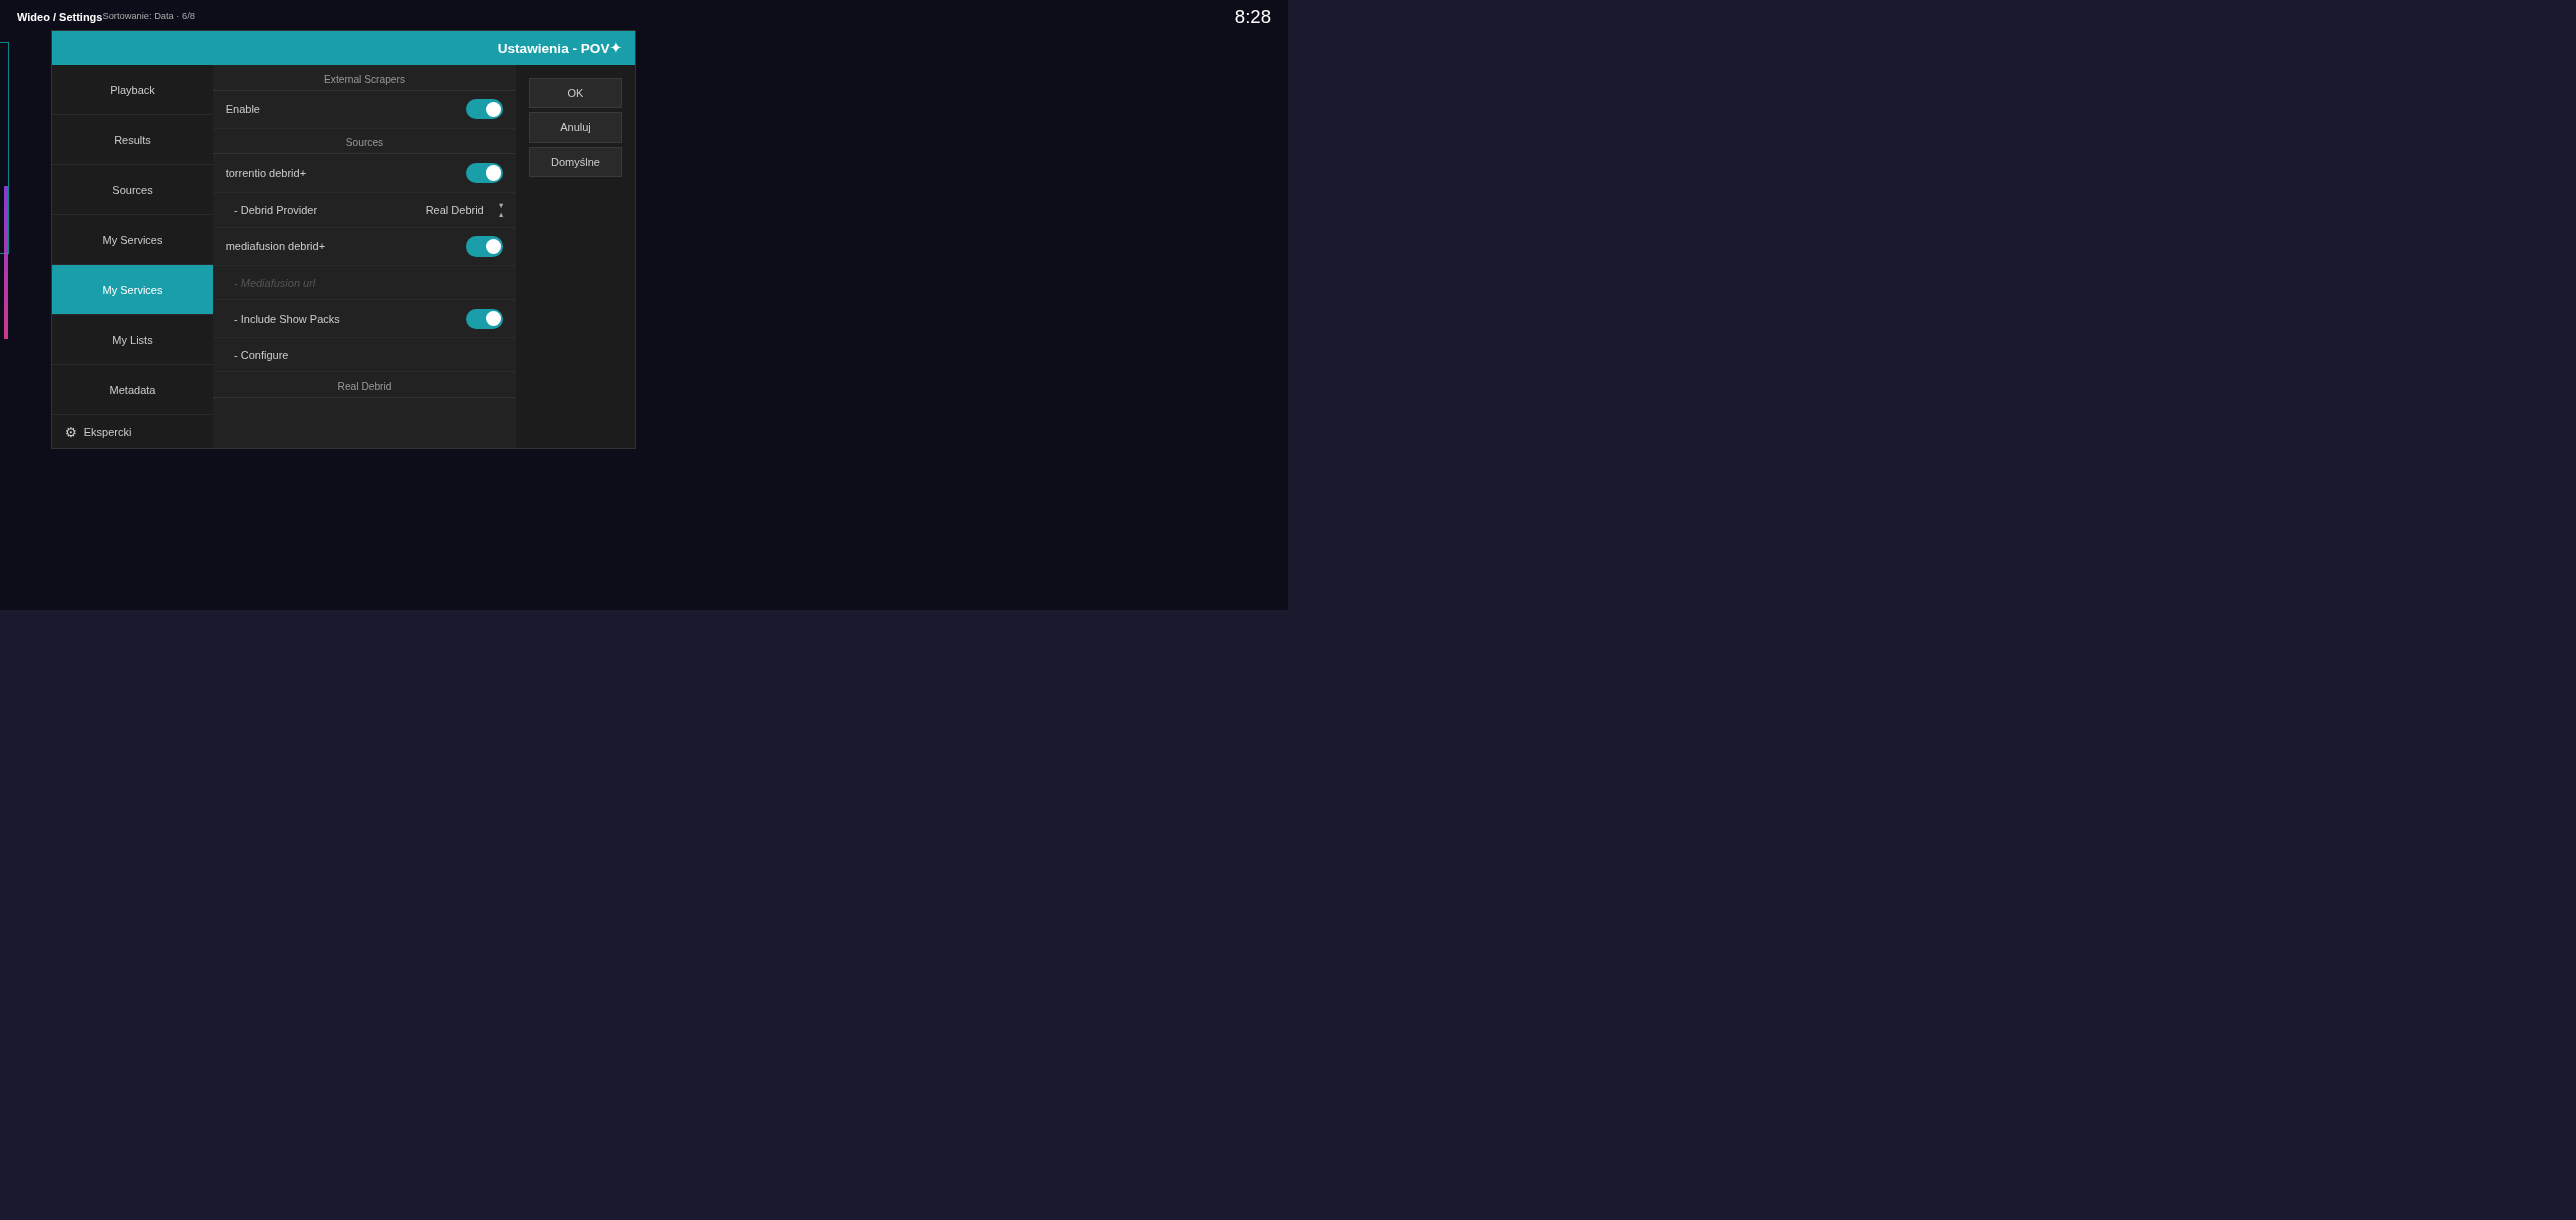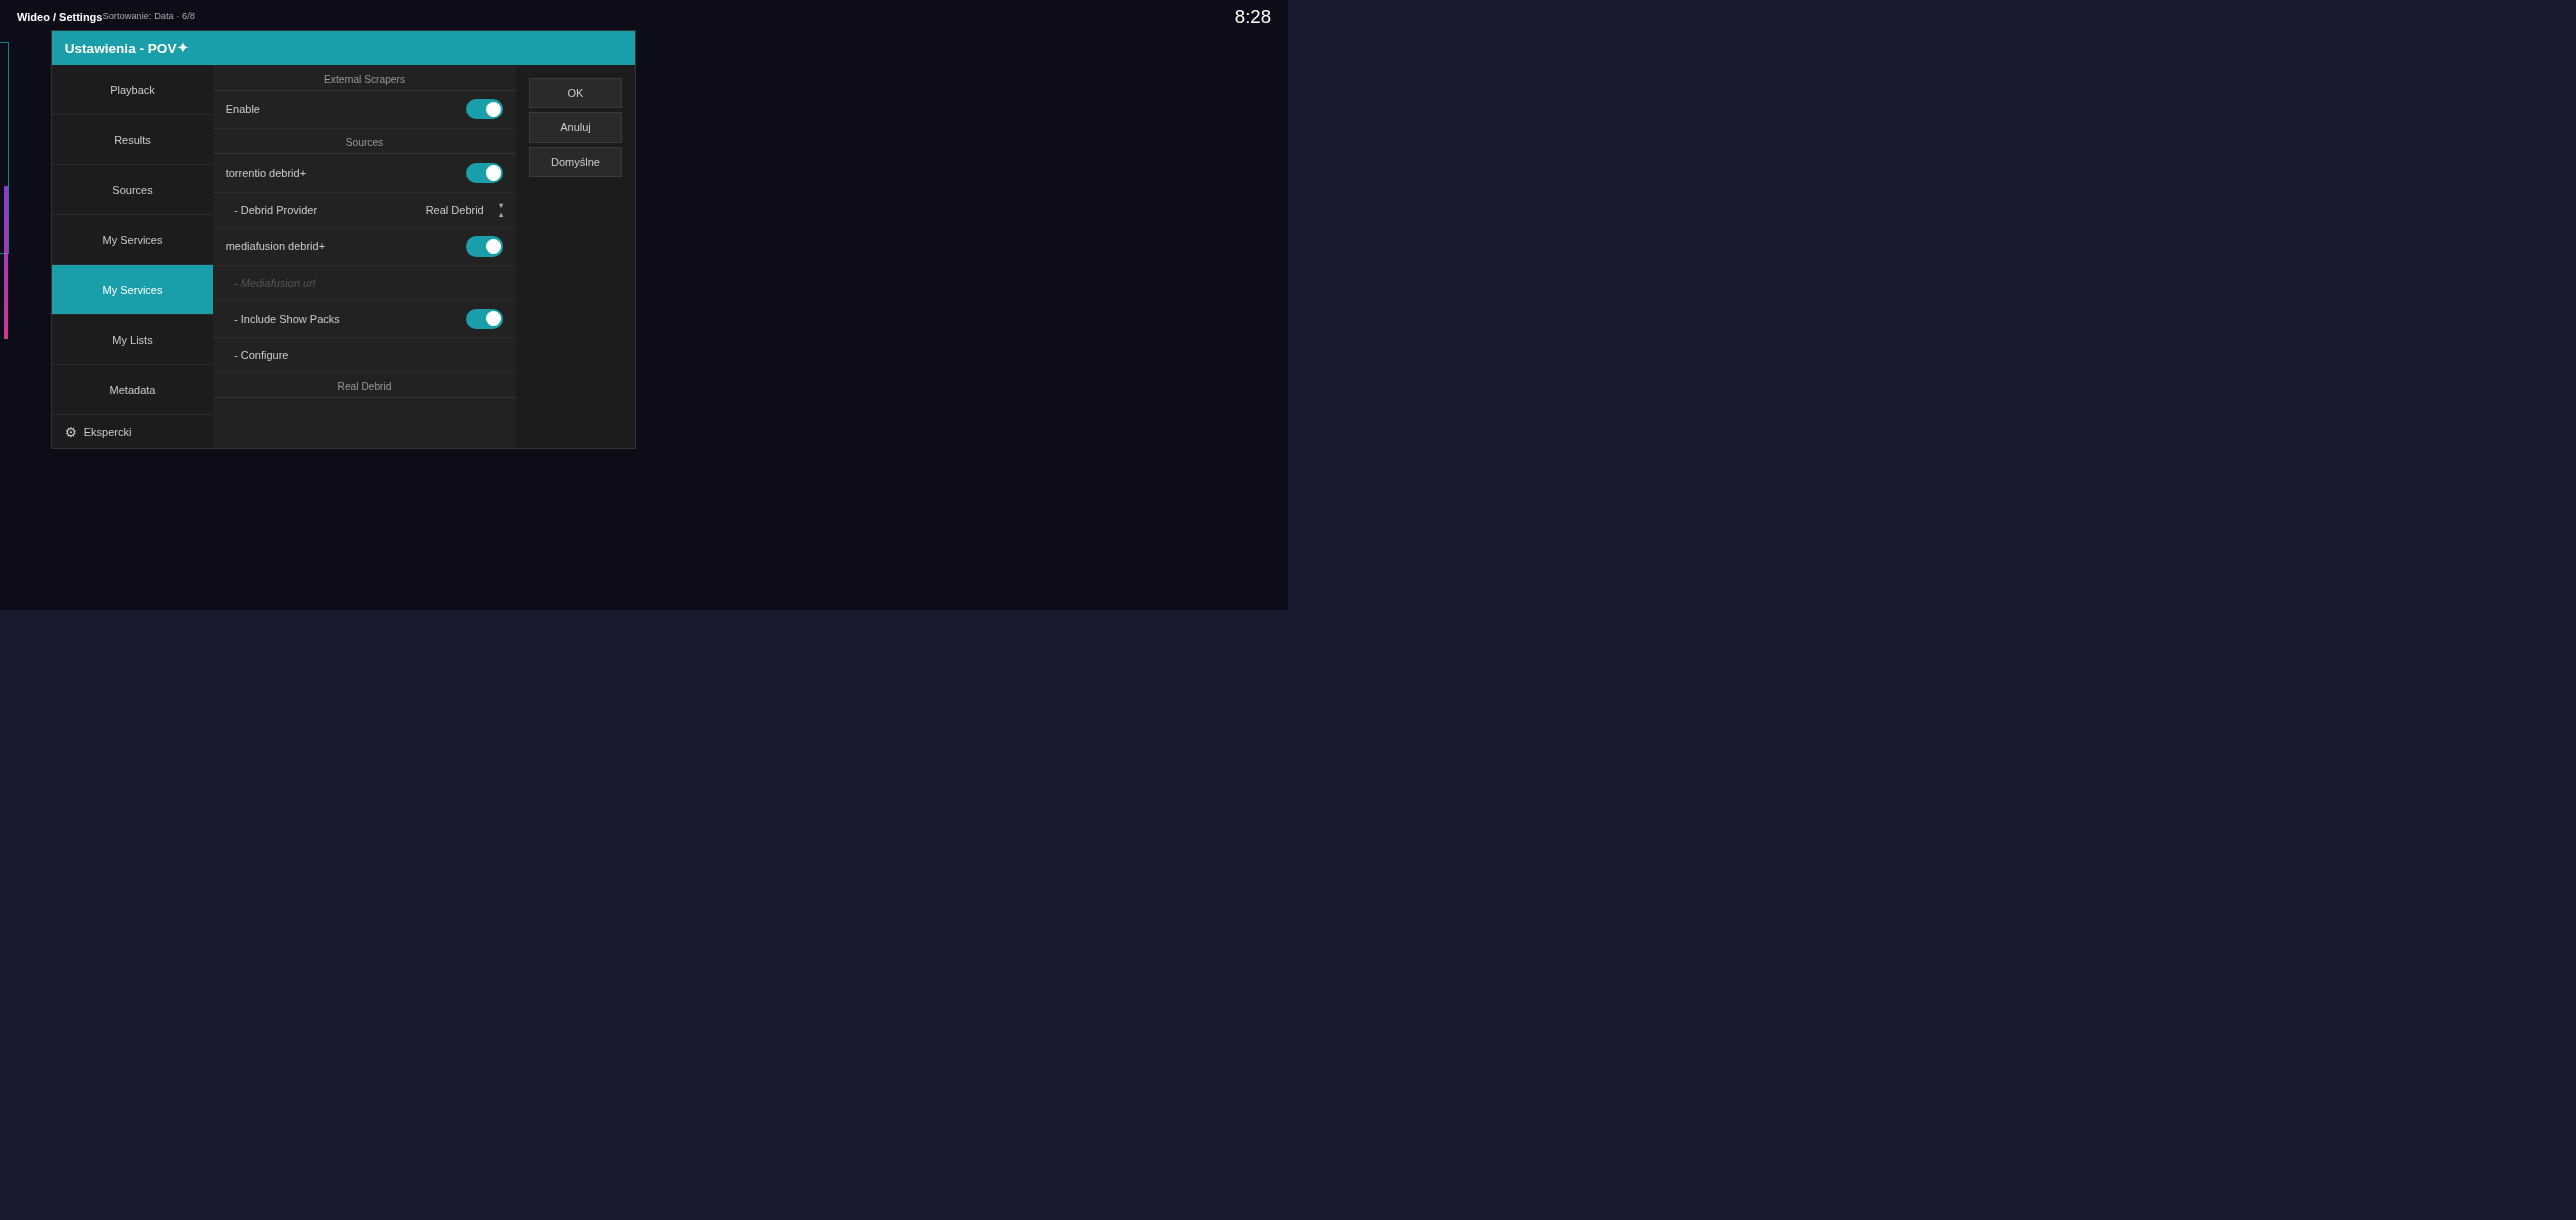--- a/index.html
+++ b/index.html
@@ -47,21 +47,21 @@
       border: 0.8px solid #333;
       display: flex;
       flex-direction: column;
     }
 
     .dialog-header {
       background: #1a9faa;
       height: 34px;
       display: flex;
       align-items: center;
-      justify-content: flex-start;
+      justify-content: flex-end;
       padding: 0 12.7px;
     }
     .dialog-header-title {
       color: #fff;
       font-size: 13.6px;
       font-weight: 600;
     }
     .dialog-header-icon {
       color: #fff;
       font-size: 15.3px;

